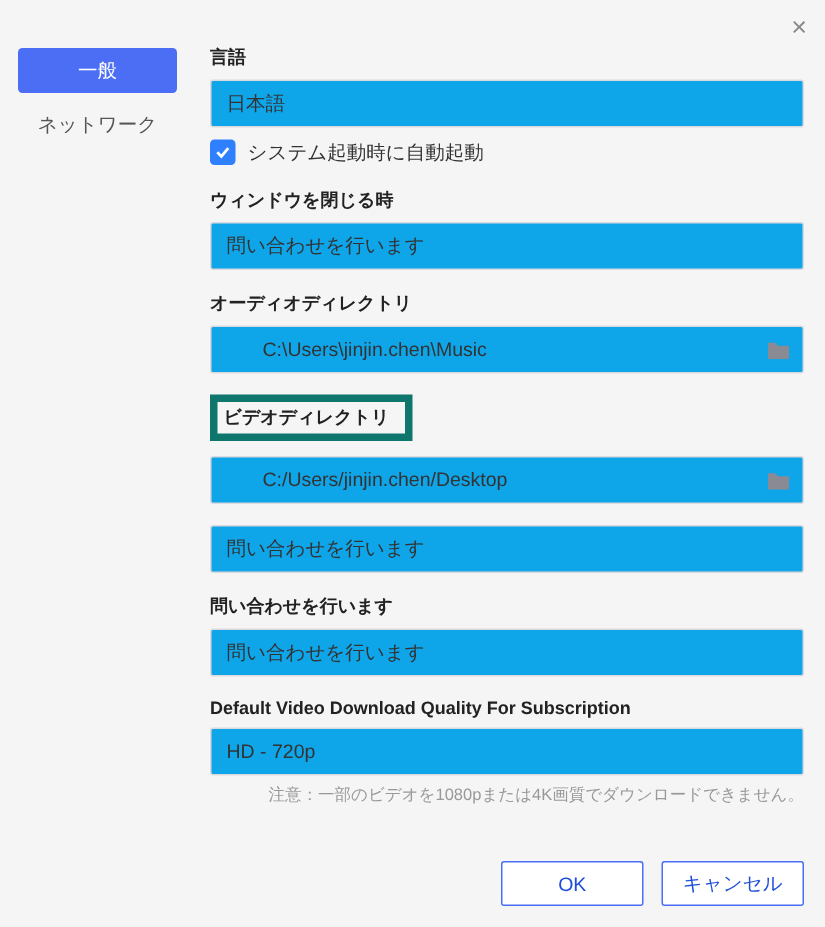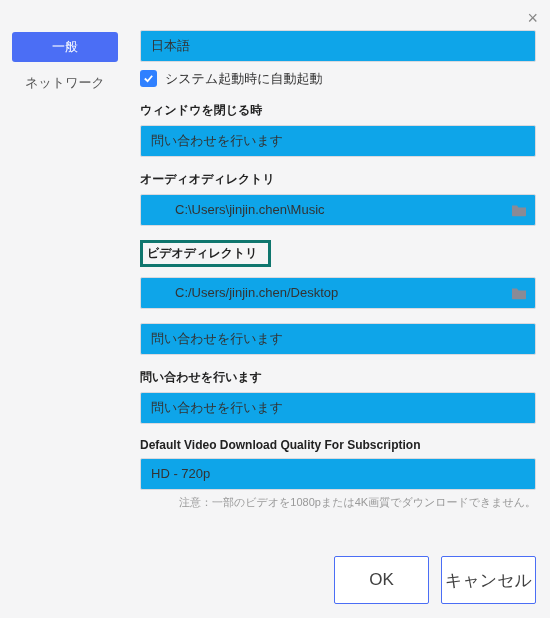--- a/index.html
+++ b/index.html
@@ -53,21 +53,21 @@
     margin-bottom: 14px;
   }
   .section-label {
     font-weight: bold;
     font-size: 12px;
     color: #222;
     margin-bottom: 6px;
   }
   .section-label.highlighted {
     display: inline-block;
-    border: 3px solid #0f766e;
+    border: 5px solid #0f766e;
     padding: 2px 10px 2px 4px;
   }
   .field {
     background: #0ea5e9;
     border: 1px solid #d9d9de;
     border-radius: 2px;
     height: 32px;
     line-height: 30px;
     padding: 0 10px;
     font-size: 13px;
@@ -108,46 +108,47 @@
   }
   .footer {
     position: absolute;
     bottom: 14px;
     right: 14px;
     display: flex;
     gap: 12px;
   }
   .btn {
     width: 95px;
-    height: 48px;
+    height: 30px;
     border: 1px solid #4b6ef5;
     background: #fff;
-    color: #404040;
+    color: #1d4ed8;
     border-radius: 2px;
-    font-size: 17px;
+    font-size: 13px;
     cursor: pointer;
   }
 </style>
 </head>
 <body>
 
 <div class="close-x">×</div>
 
 <div class="sidebar">
   <div class="sidebar-item active">
     <span>一般</span>
   </div>
   <div class="sidebar-item">
     <span>ネットワーク</span>
   </div>
 </div>
 
 <div class="content">
 
   <div class="section">
+    <div class="section-label">言語</div>
     <div class="field">日本語</div>
     <div class="checkbox-row">
       <span class="chk">
         <svg viewBox="0 0 12 12">
             <path d="M2 6 L5 9 L10 3" stroke="#fff" stroke-width="2" fill="none"></path>
           </svg>
       </span>
       <span>システム起動時に自動起動</span>
     </div>
   </div>

